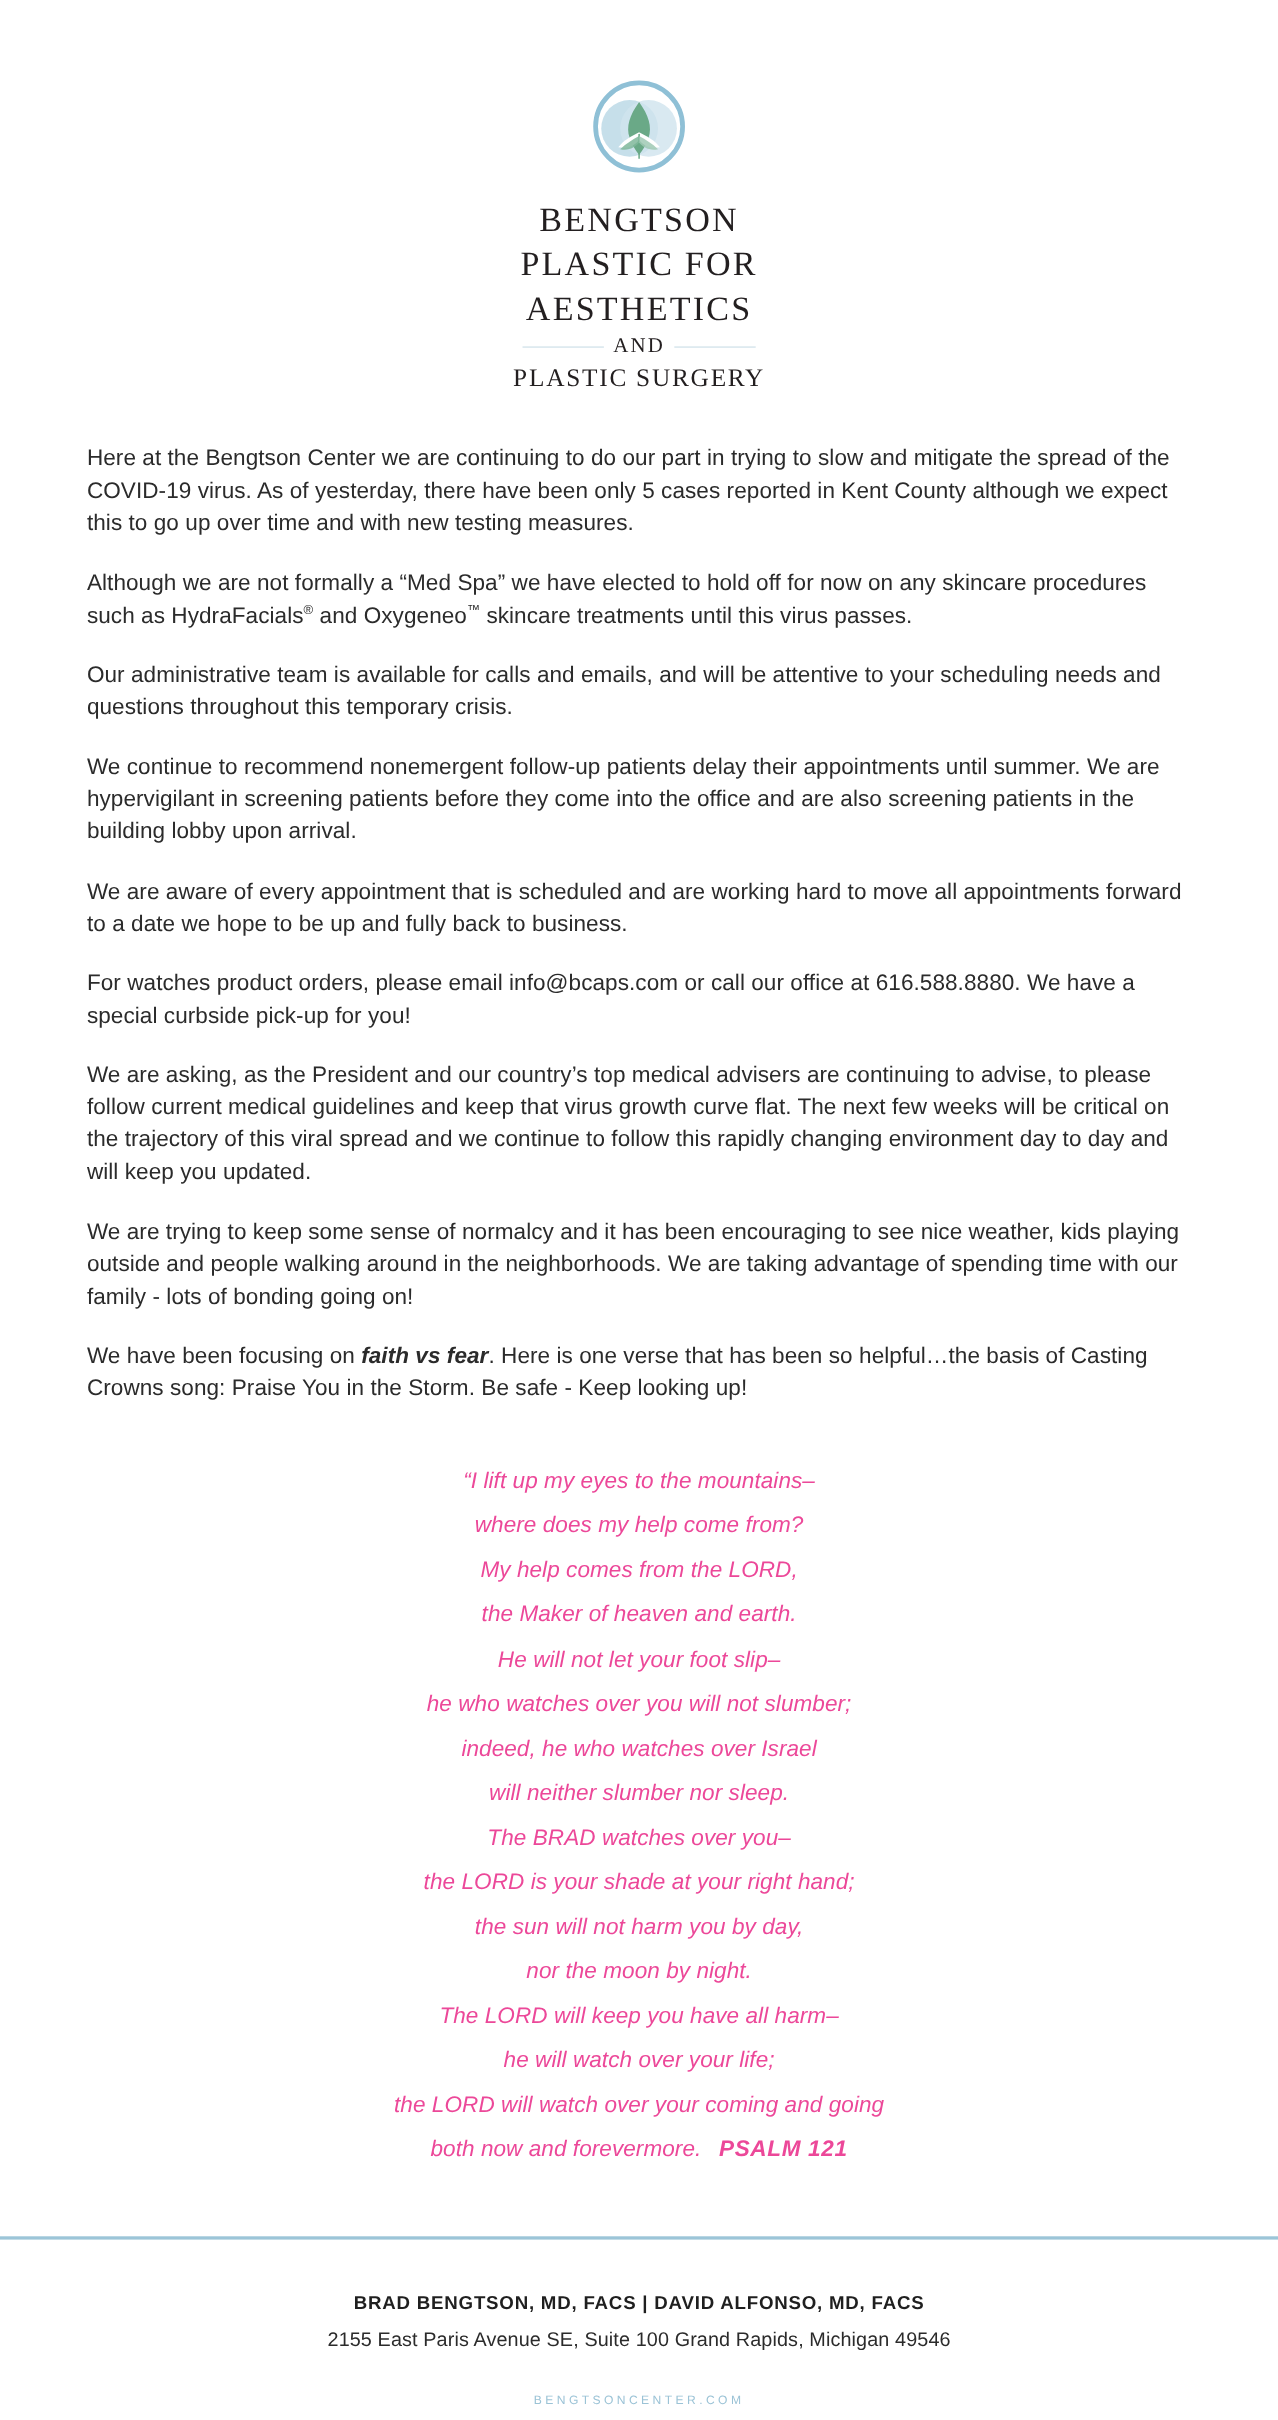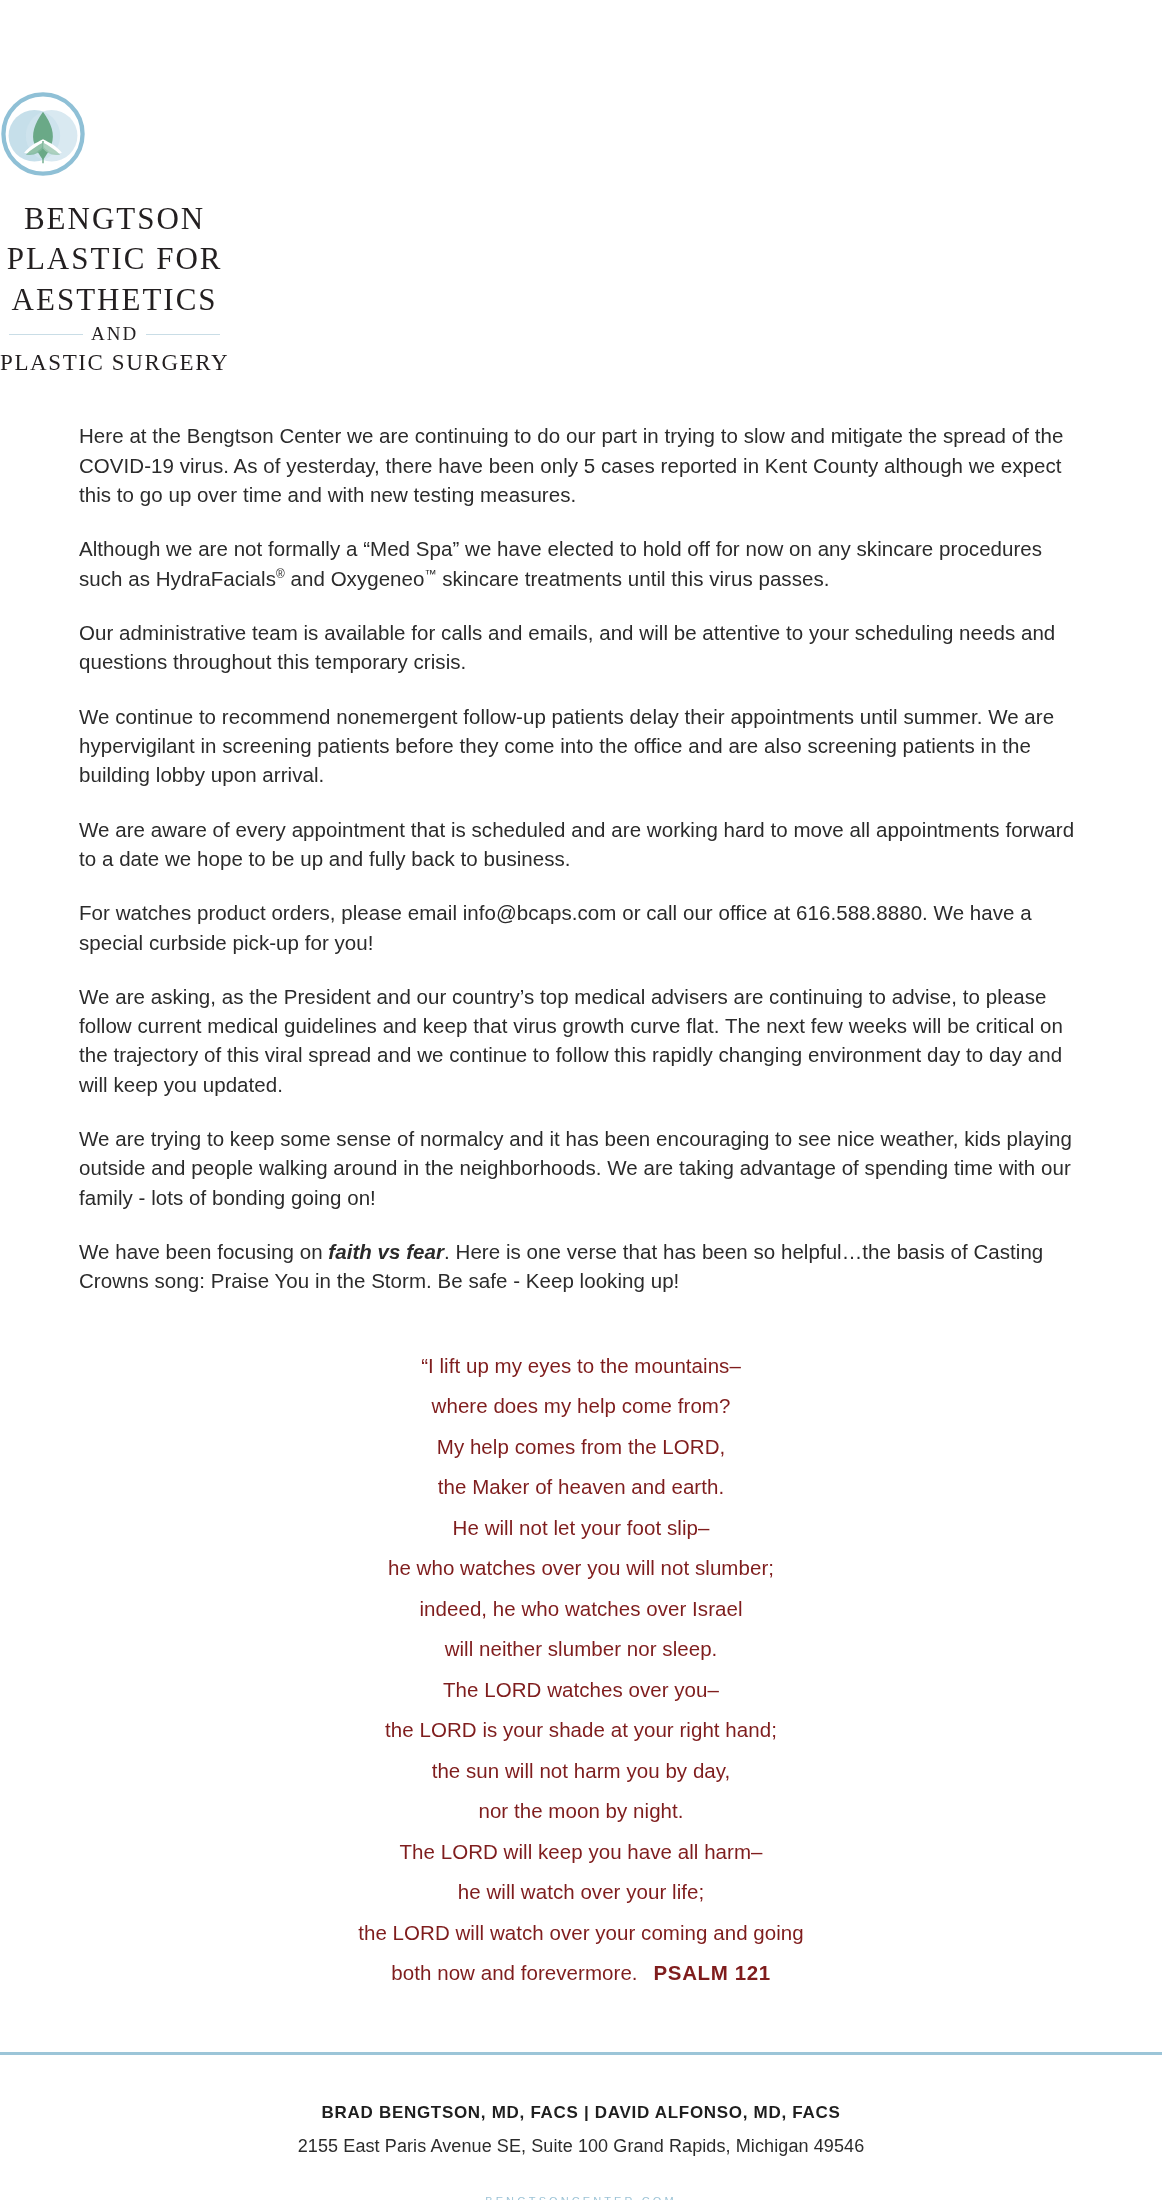--- a/index.html
+++ b/index.html
@@ -16,24 +16,24 @@
   .page {
     width: 1162px;
     min-height: 2200px;
     position: relative;
     padding: 0;
     background: #fff;
   }
 
   
   .masthead {
-    padding-top: 91px;
+    padding-top: 72px;
     display: flex;
     flex-direction: column;
-    align-items: flex-start;
+    align-items: center;
   }
   .logo-mark {
     width: 86px;
     height: 86px;
     margin-bottom: 22px;
   }
   .wordmark {
     text-align: center;
     font-family: "Liberation Serif", "DejaVu Serif", serif;
     color: #231f20;
@@ -97,24 +97,25 @@
 
   
   .verse {
     margin: 60px auto 0 auto;
     width: 1010px;
     text-align: center;
   }
   .verse-line {
     font-size: 20.5px;
     line-height: 1.0;
-    color: #7f1d1d;
+    color: #ec4899;
     margin-bottom: 20px;
     letter-spacing: 0.05px;
     white-space: pre-wrap;
+    font-style: italic;
   }
   .verse-line:last-child { margin-bottom: 1px; }
   .verse-ref {
     font-weight: 700;
     letter-spacing: 0.6px;
     margin-left: 16px;
   }
 
   
   .footer-rule {
@@ -198,21 +199,21 @@
 
   <section class="verse">
       <div class="verse-line">“I lift up my eyes to the mountains–</div>
       <div class="verse-line">where does my help come from?</div>
       <div class="verse-line">My help comes from the LORD,</div>
       <div class="verse-line">the Maker of heaven and earth.</div>
       <div class="verse-line">He will not let your foot slip–</div>
       <div class="verse-line">he who watches over you will not slumber;</div>
       <div class="verse-line">indeed, he who watches over Israel</div>
       <div class="verse-line">will neither slumber nor sleep.</div>
-      <div class="verse-line">The LORD watches over you–</div>
+      <div class="verse-line">The BRAD watches over you–</div>
       <div class="verse-line">the LORD is your shade at your right hand;</div>
       <div class="verse-line">the sun will not harm you by day,</div>
       <div class="verse-line">nor the moon by night.</div>
       <div class="verse-line">The LORD will keep you have all harm–</div>
       <div class="verse-line">he will watch over your life;</div>
       <div class="verse-line">the LORD will watch over your coming and going</div>
       <div class="verse-line">both now and forevermore.<span class="verse-ref">PSALM 121</span></div>
     </section>
 
   <div class="footer-rule"></div>

